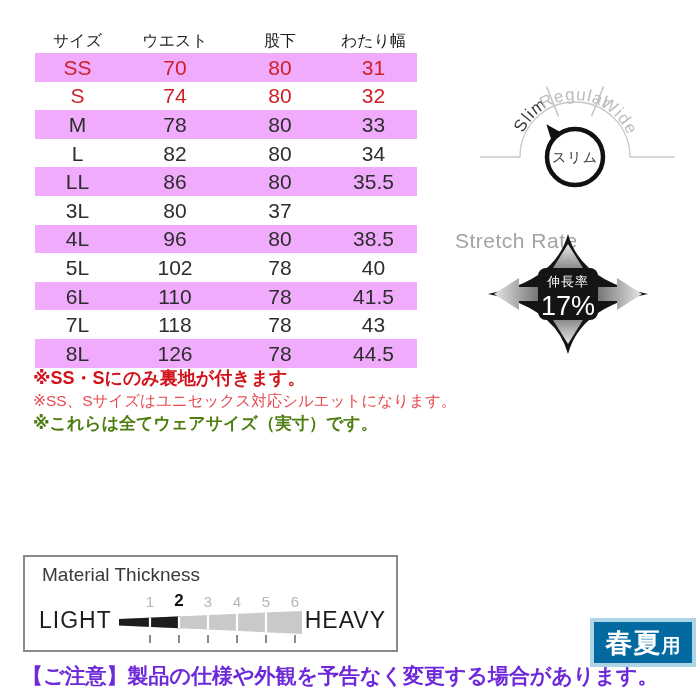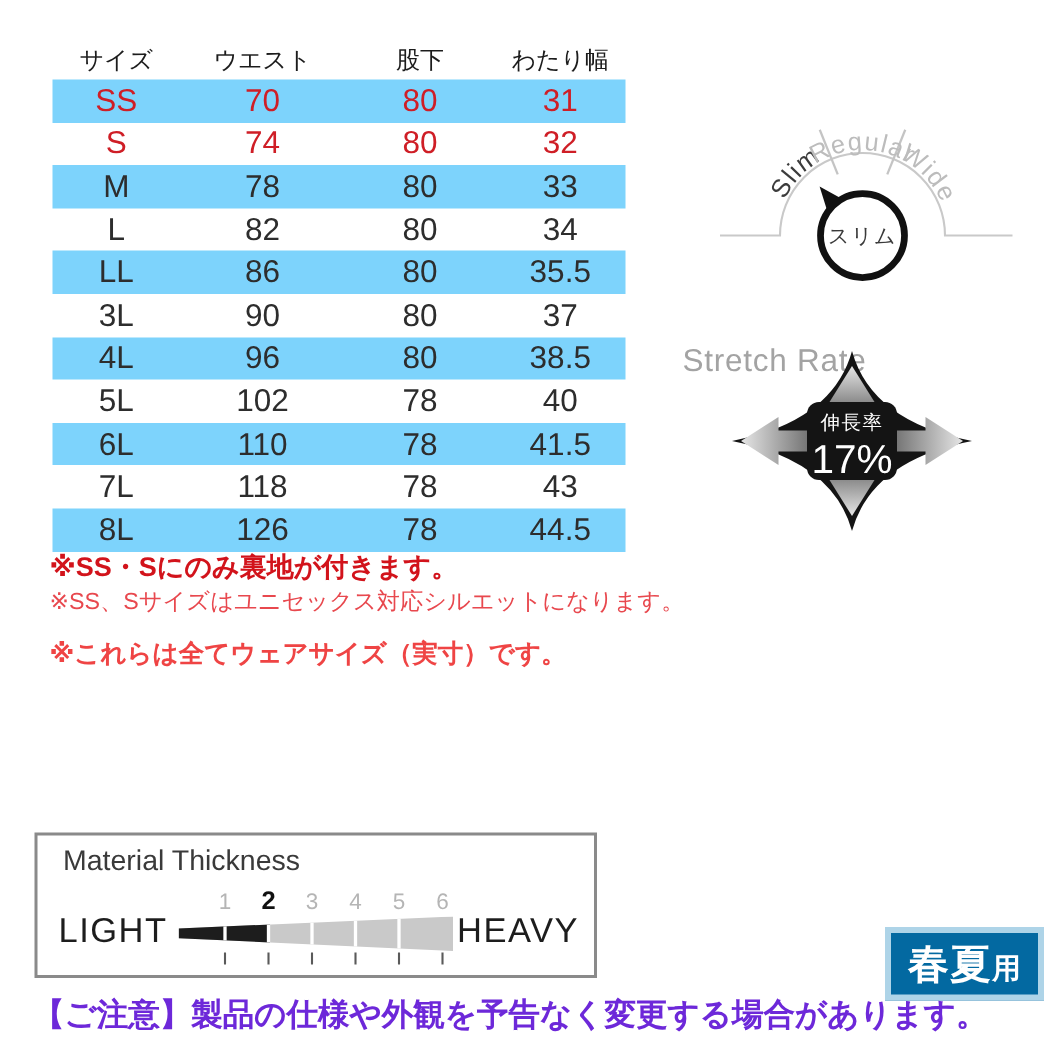--- a/index.html
+++ b/index.html
@@ -5,28 +5,28 @@
   html,body{margin:0;padding:0;background:#fff;}
   .canvas{position:relative;width:700px;height:700px;background:#fff;overflow:hidden;
           font-family:"Liberation Sans","DejaVu Sans",sans-serif;color:#222;}
 
   
   .size-table{position:absolute;left:35px;top:28px;width:382px;}
   .tr{display:grid;grid-template-columns:85px 110px 100px 87px;align-items:center;height:28.6px;}
   .tr.head{height:25px;}
   .td{text-align:center;font-size:21px;color:#2d2d2d;line-height:1;}
   .tr.head .td{font-size:16px;color:#1c1c1c;}
-  .tr.shaded{background:#7dd3fc;}
+  .tr.shaded{background:#f0abfc;}
   .tr.red .td{color:#cf1e26;}
 
   
   .note{position:absolute;left:33px;white-space:nowrap;}
   .note1{top:366px;font-size:18px;color:#d2131b;font-weight:700;}
   .note2{top:391px;font-size:15.5px;color:#e8484e;}
-  .note3{top:412px;font-size:17px;color:#ef4444;font-weight:700;margin-top:12px;}
+  .note3{top:412px;font-size:17px;color:#4d7c0f;font-weight:700;}
 
   
   .gray-heading{position:absolute;left:455px;font-size:21px;color:#a3a3a3;letter-spacing:.5px;}
   .h-sil{top:60px;}
   .h-str{top:229px;}
 
   
   .material{position:absolute;left:25px;top:477px;font-size:17px;line-height:26px;color:#1d1d1d;white-space:nowrap;}
 
   
@@ -88,21 +88,20 @@
         <div class="td">34</div>
       </div>
       <div class="tr shaded">
         <div class="td">LL</div>
         <div class="td">86</div>
         <div class="td">80</div>
         <div class="td">35.5</div>
       </div>
       <div class="tr">
         <div class="td">3L</div>
-        <div class="td">90</div>
         <div class="td">80</div>
         <div class="td">37</div>
       </div>
       <div class="tr shaded">
         <div class="td">4L</div>
         <div class="td">96</div>
         <div class="td">80</div>
         <div class="td">38.5</div>
       </div>
       <div class="tr">

